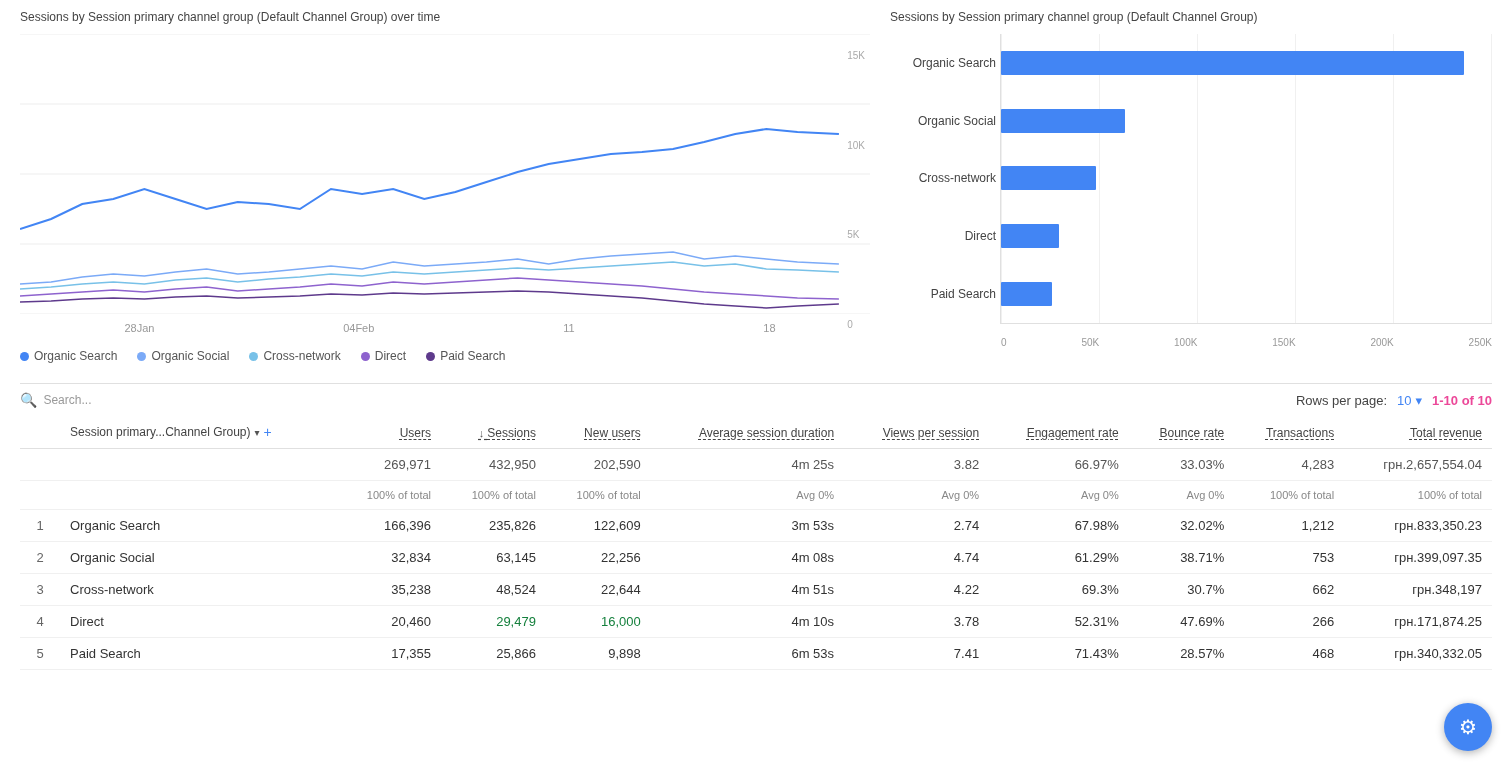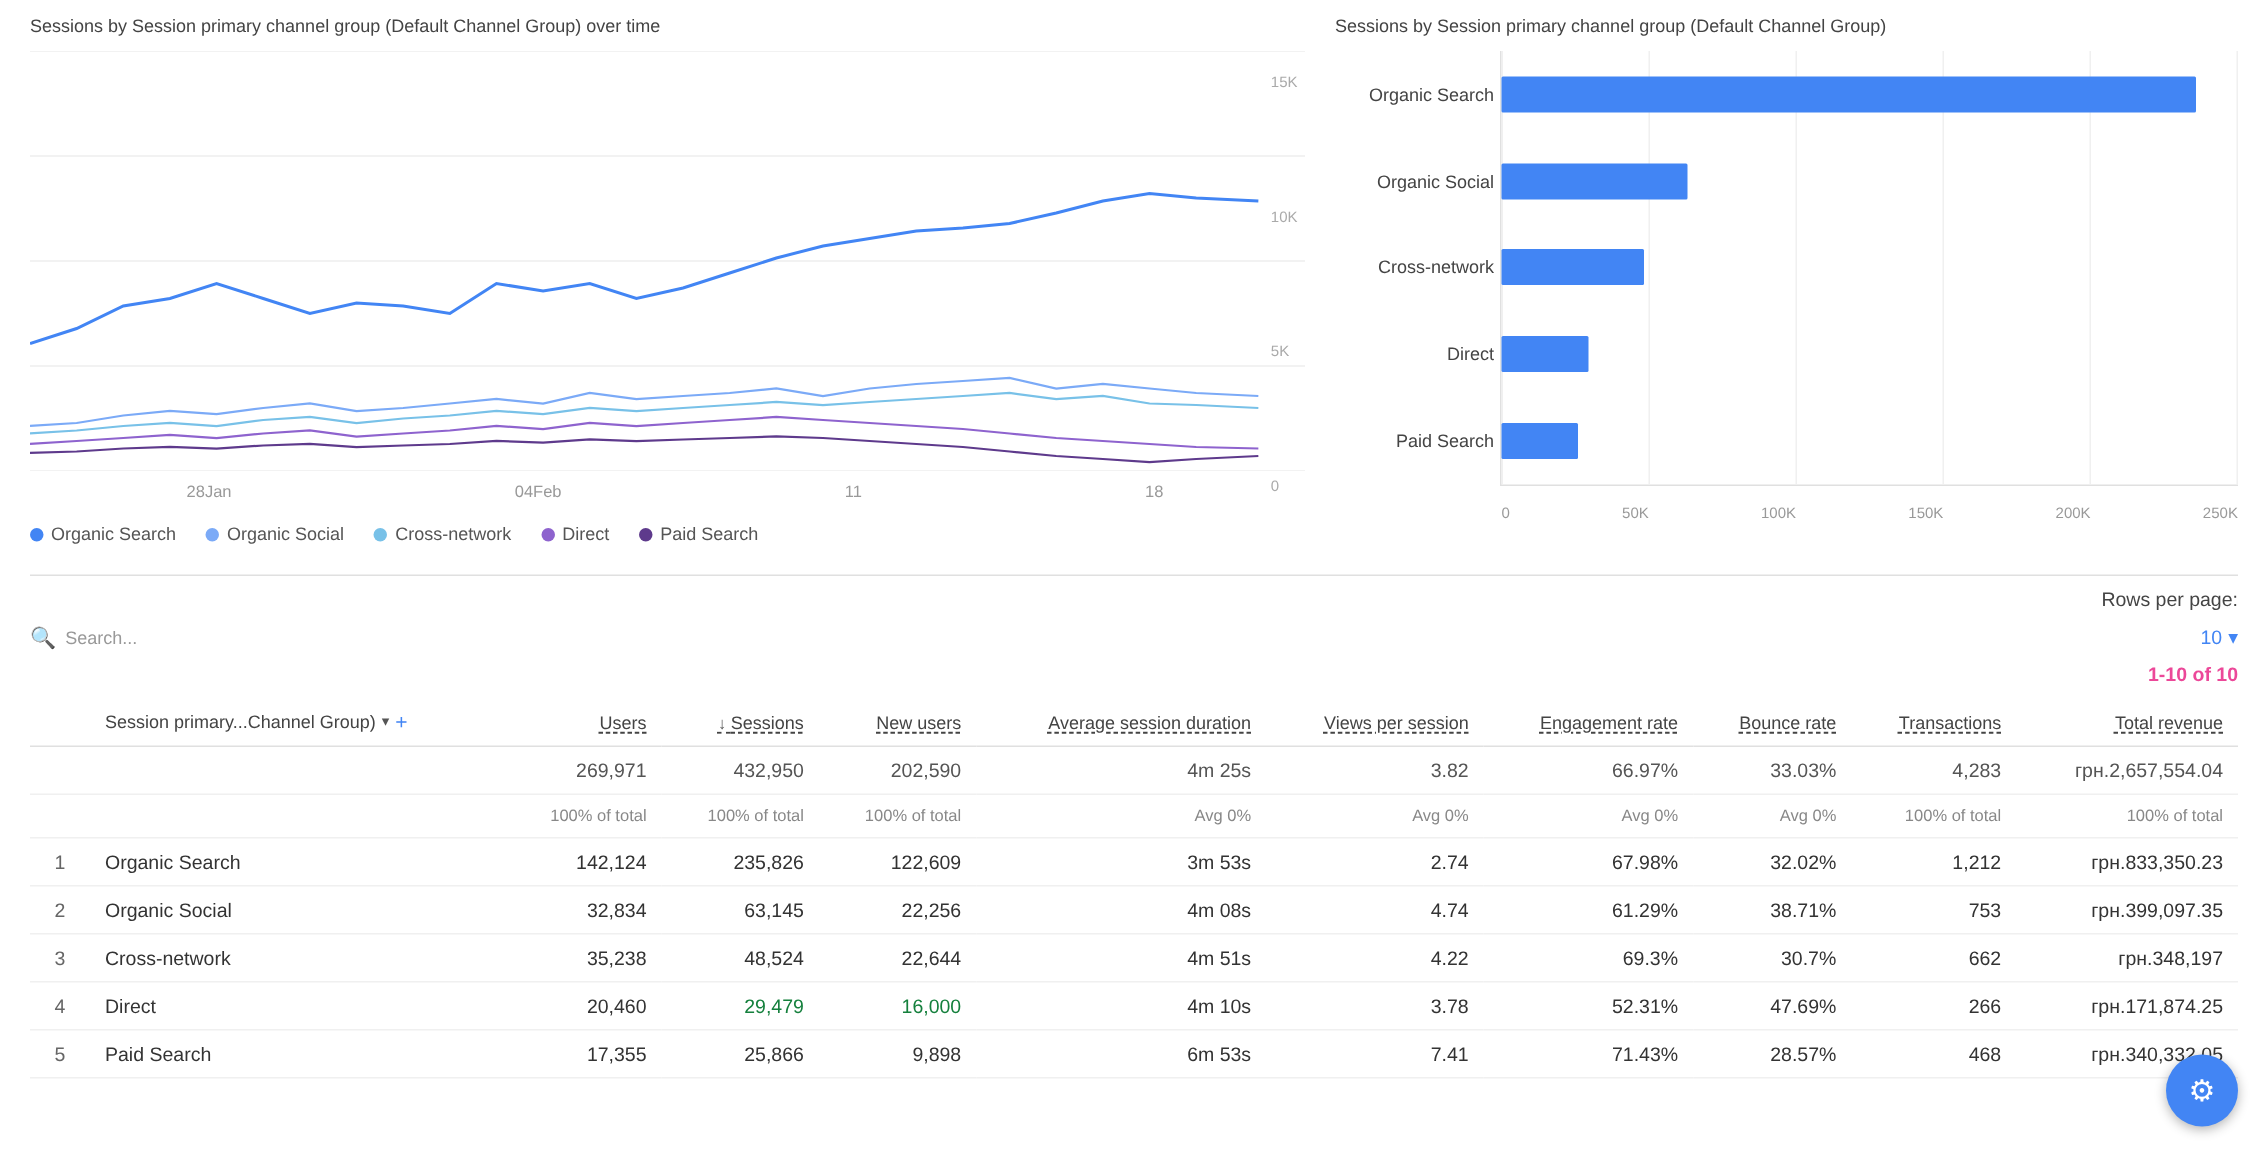--- a/index.html
+++ b/index.html
@@ -26,21 +26,21 @@
     .bar-x-axis { display: flex; justify-content: space-between; position: absolute; bottom: -25px; left: 0; right: 0; font-size: 10px; color: #999; }
     .bar-x-gridlines { position: absolute; top: 0; left: 0; right: 0; bottom: 0; display: flex; justify-content: space-between; pointer-events: none; }
     .bar-x-gridline { border-left: 1px solid #f0f0f0; height: 100%; }
     
     
     .table-section { padding: 10px 20px; }
     .search-row { display: flex; align-items: center; justify-content: space-between; padding: 8px 0; border-top: 1px solid #e0e0e0; }
     .search-box { display: flex; align-items: center; gap: 6px; color: #999; font-size: 13px; }
     .search-icon { color: #999; font-size: 14px; }
     .search-placeholder { color: #999; font-size: 12px; }
-    .pagination-info { display: flex; align-items: flex-end; gap: 10px; font-size: 13px; color: #444; flex-direction: column; }
+    .pagination-info { display: flex; align-items: flex-start; gap: 10px; font-size: 13px; color: #444; }
     .rows-select { display: flex; align-items: center; gap: 4px; font-size: 13px; color: #4285f4; font-weight: 500; }
     .pagination-range { color: #ec4899; font-size: 13px; font-weight: 700; }
     
     table { width: 100%; border-collapse: collapse; font-size: 12px; }
     thead th { text-align: right; padding: 8px 10px; font-weight: 400; color: #444; border-bottom: 1px solid #e0e0e0; vertical-align: bottom; font-size: 12px; }
     thead th:first-child { text-align: left; }
     thead th.underline { text-decoration: underline; text-decoration-style: dashed; text-underline-offset: 2px; }
     
     tbody tr { border-bottom: 1px solid #f0f0f0; }
     tbody td { padding: 8px 10px; text-align: right; color: #333; font-size: 13px; }
@@ -276,21 +276,21 @@
         <td>Avg 0%</td>
         <td>Avg 0%</td>
         <td>Avg 0%</td>
         <td>100% of total</td>
         <td>100% of total</td>
       </tr>
 
       <tr>
         <td>1</td>
         <td>Organic Search</td>
-        <td>142,124</td>
+        <td>166,396</td>
         <td>235,826</td>
         <td>122,609</td>
         <td>3m 53s</td>
         <td>2.74</td>
         <td>67.98%</td>
         <td>32.02%</td>
         <td>1,212</td>
         <td>грн.833,350.23</td>
       </tr>
       <tr>

